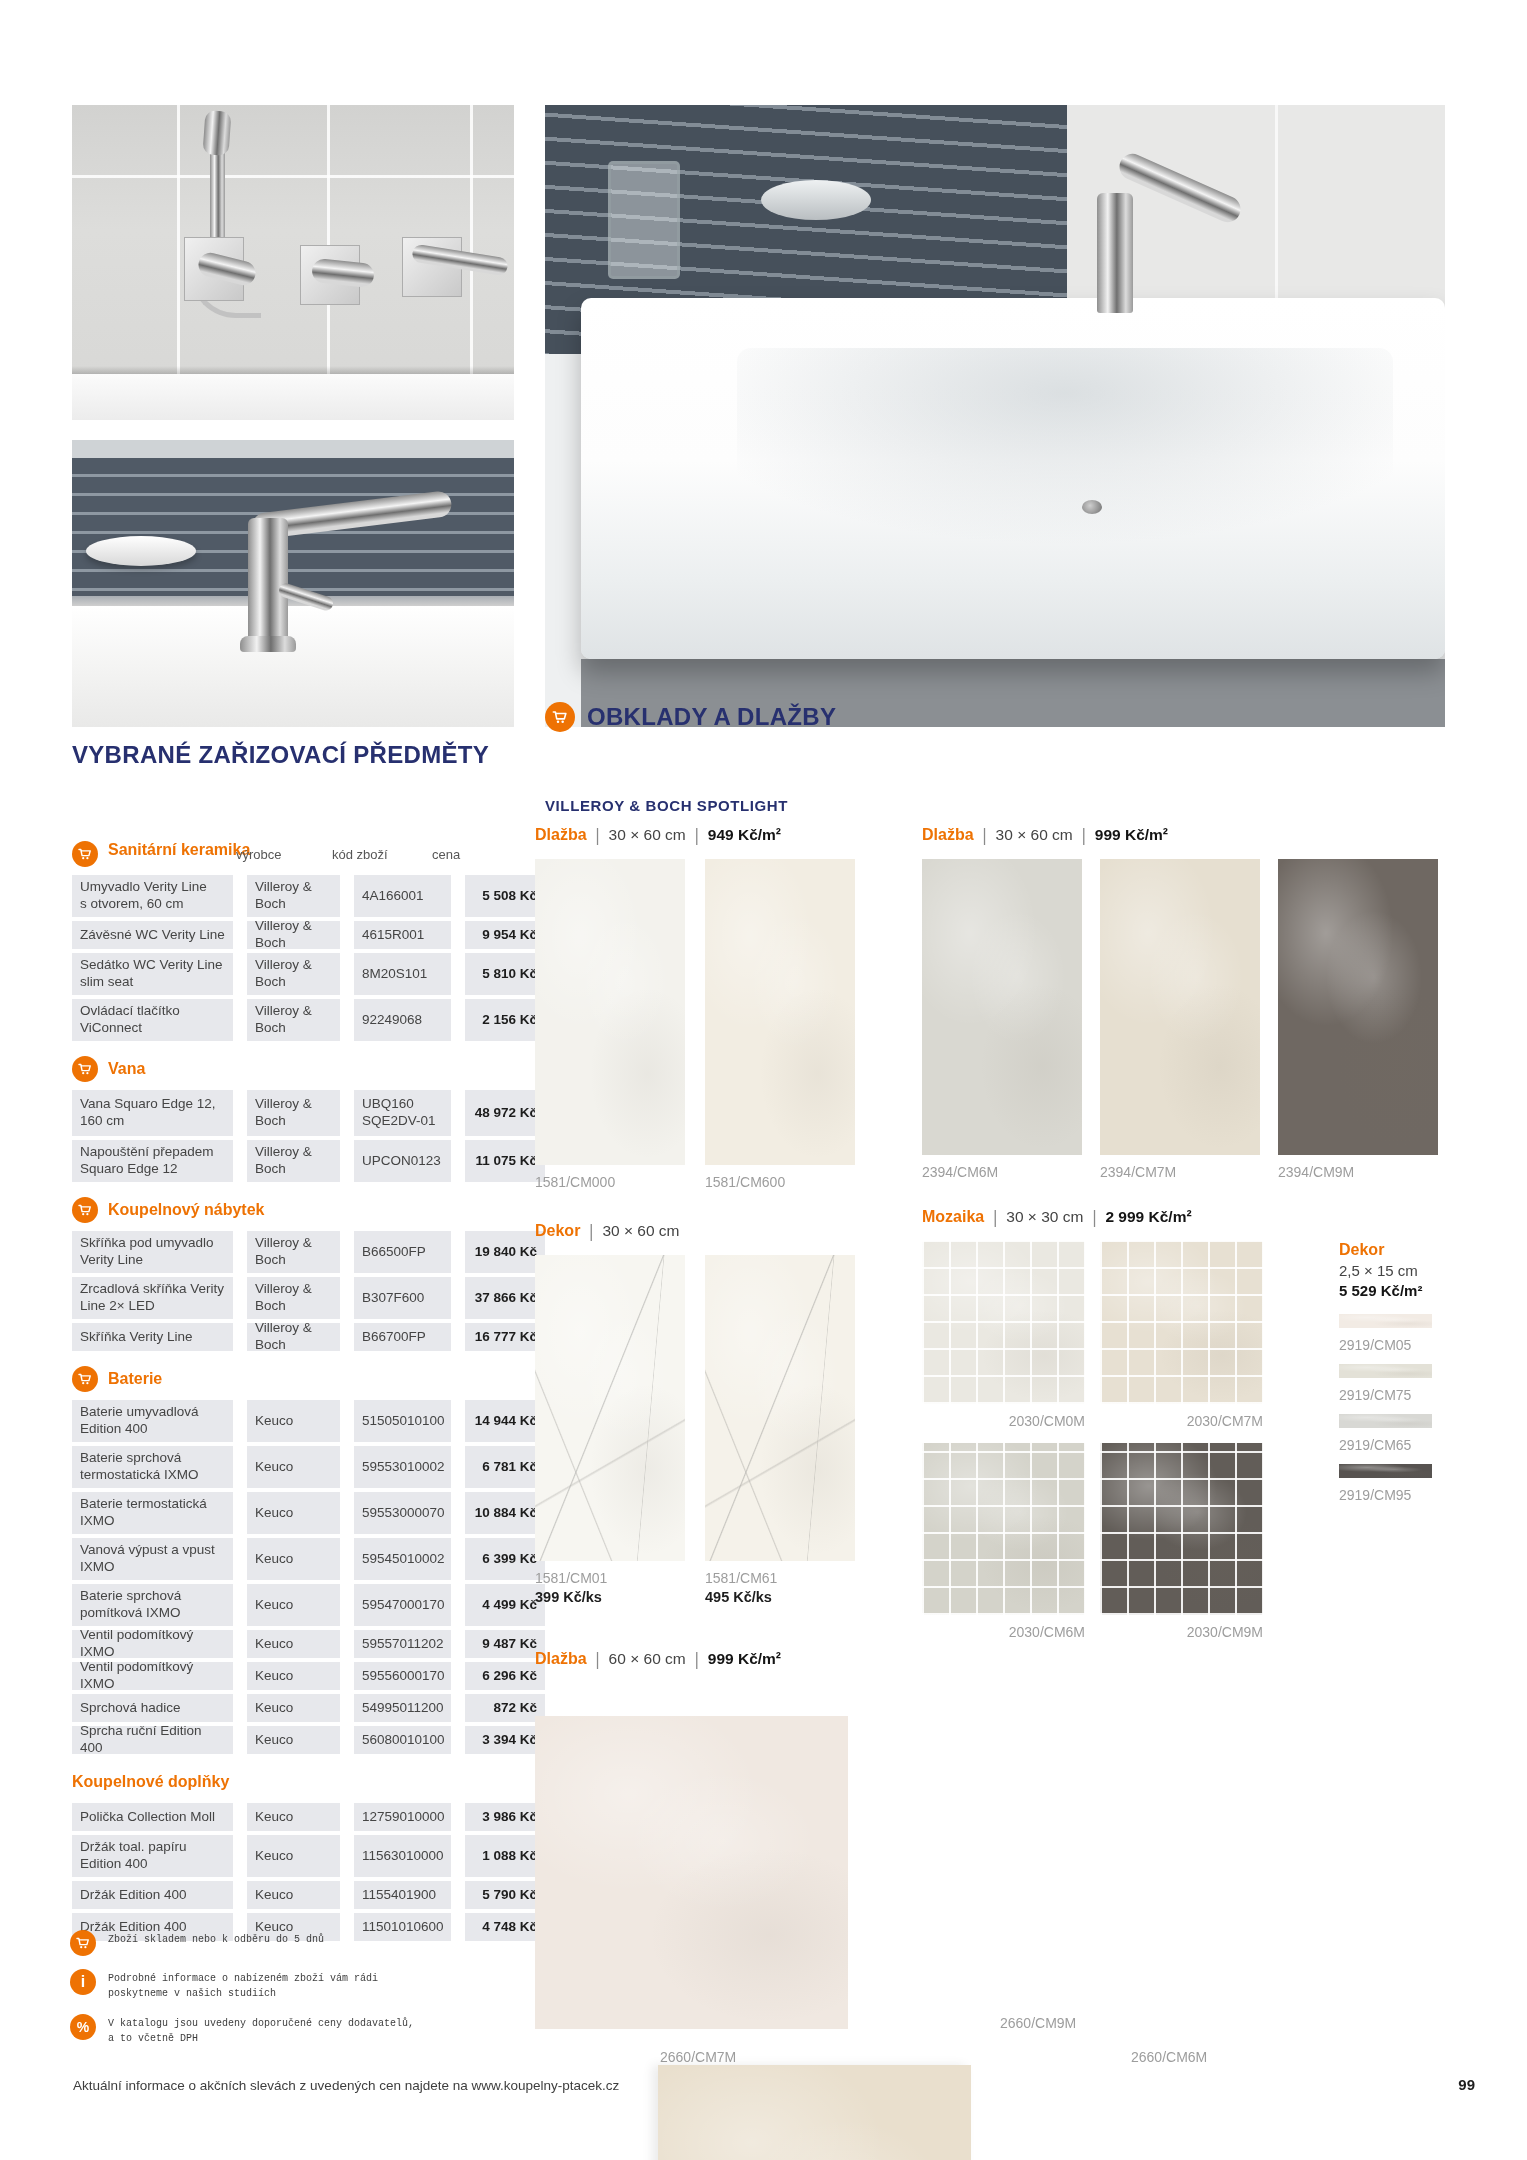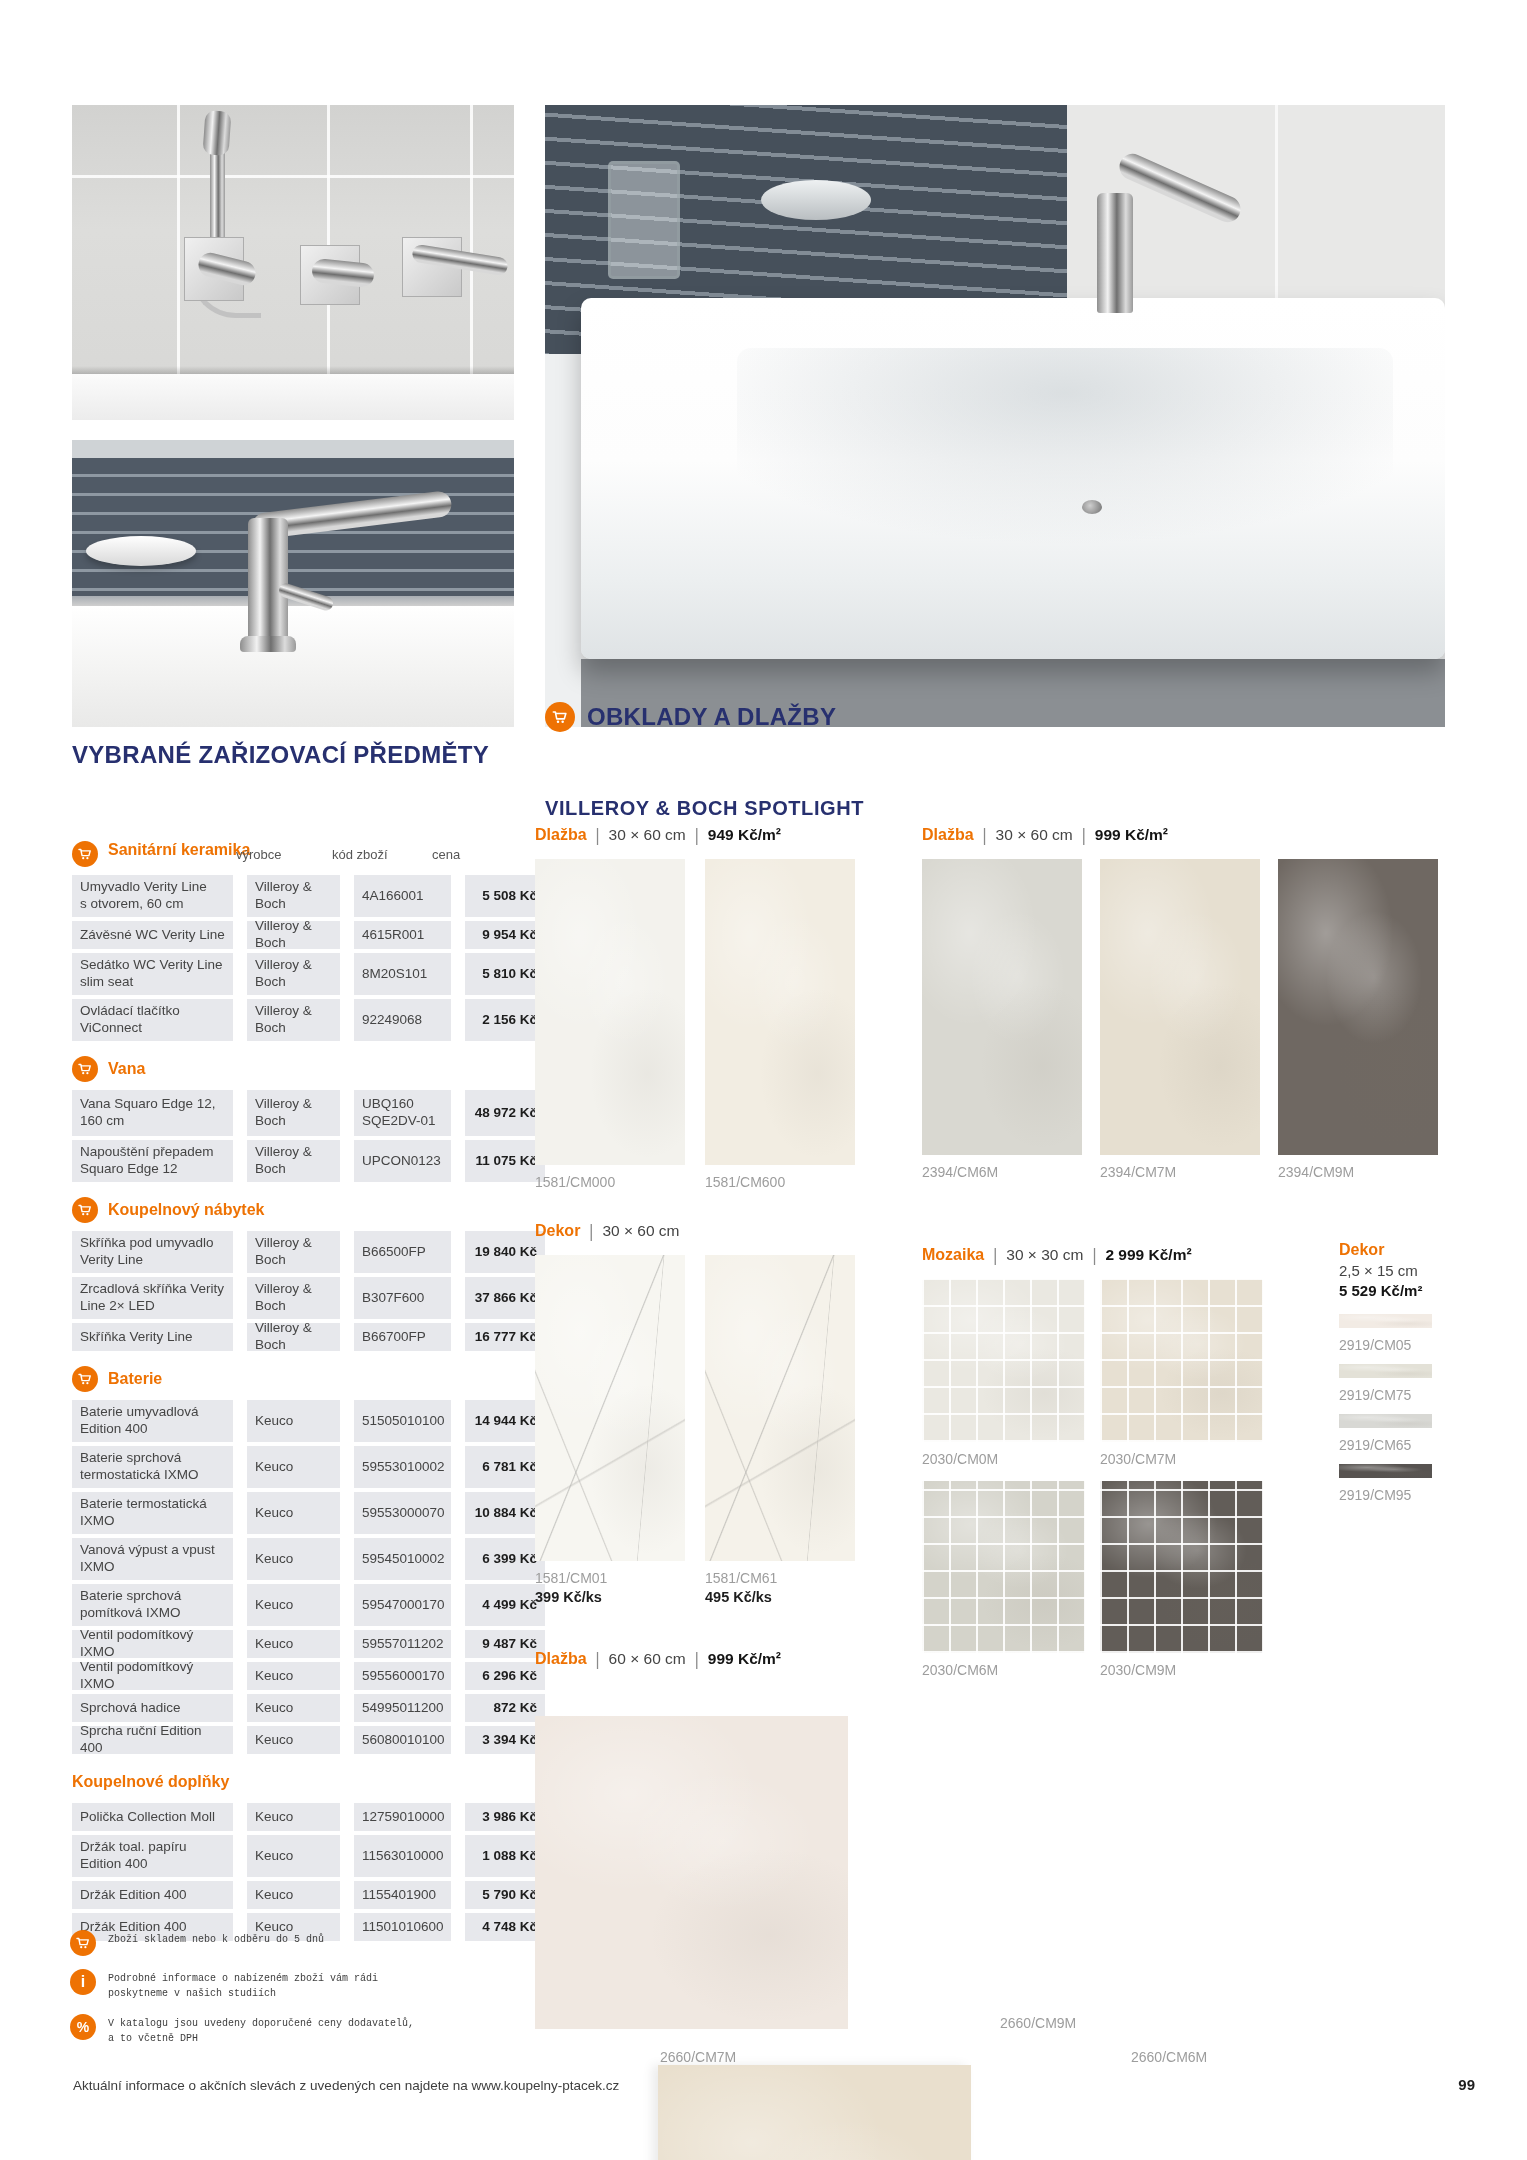--- a/index.html
+++ b/index.html
@@ -3,21 +3,21 @@
 <meta charset="utf-8">
 <style>
   html,body{margin:0;padding:0;background:#9a9a9a;}
   #page{position:relative;width:1527px;height:2160px;background:#ffffff;overflow:hidden;
         font-family:"Liberation Sans",sans-serif;color:#3c3c3c;margin:0 auto;}
   .abs{position:absolute;}
 
   
   .main-head{font-size:24px;font-weight:bold;color:#27306f;letter-spacing:.3px;white-space:nowrap;}
   .head-flex{display:flex;align-items:center;gap:12px;}
-  .subhead{font-size:20px;font-weight:bold;color:#27306f;letter-spacing:.6px;}
+  .subhead{font-size:15px;font-weight:bold;color:#27306f;letter-spacing:.6px;}
 
   
   .oicon{width:26px;height:26px;border-radius:50%;background:#ee7203;display:inline-flex;
          align-items:center;justify-content:center;flex:0 0 auto;}
   .oicon svg{width:18px;height:18px;}
   .oicon.big{width:30px;height:30px;}
   .oicon.big svg{width:20px;height:20px;}
   .oicon .glyph{color:#fff;font-weight:bold;font-size:16px;line-height:1;font-style:normal;}
 
   
@@ -455,21 +455,21 @@
         <div class="tile marble" style="width: 150px; height: 306px; background-color: rgb(245, 242, 234);">
             <div class="cloud"></div>
             <div class="veins"></div>
           </div>
         <div class="tile-label">1581/CM61</div>
         <div class="tile-price">495 Kč/ks</div>
       </div>
     </div>
   </div>
 
-  <div class="abs" style="left:922px;top:1246px;">
+  <div class="abs" style="left:922px;top:1208px;text-align:right;">
     <div class="g-hdr">
       <span class="g-label">Mozaika</span>
       <span class="g-sep">|</span>
       <span class="g-size">30 × 30 cm</span>
       <span class="g-sep">|</span>
       <span class="g-price">2 999 Kč/m²</span>
     </div>
     <div class="tile-row" style="gap:15px;margin-bottom:14px;">
       <div class="tile-card">
         <div class="tile mosaic" style="width: 163px; height: 163px; background-color: rgb(234, 232, 225);">

